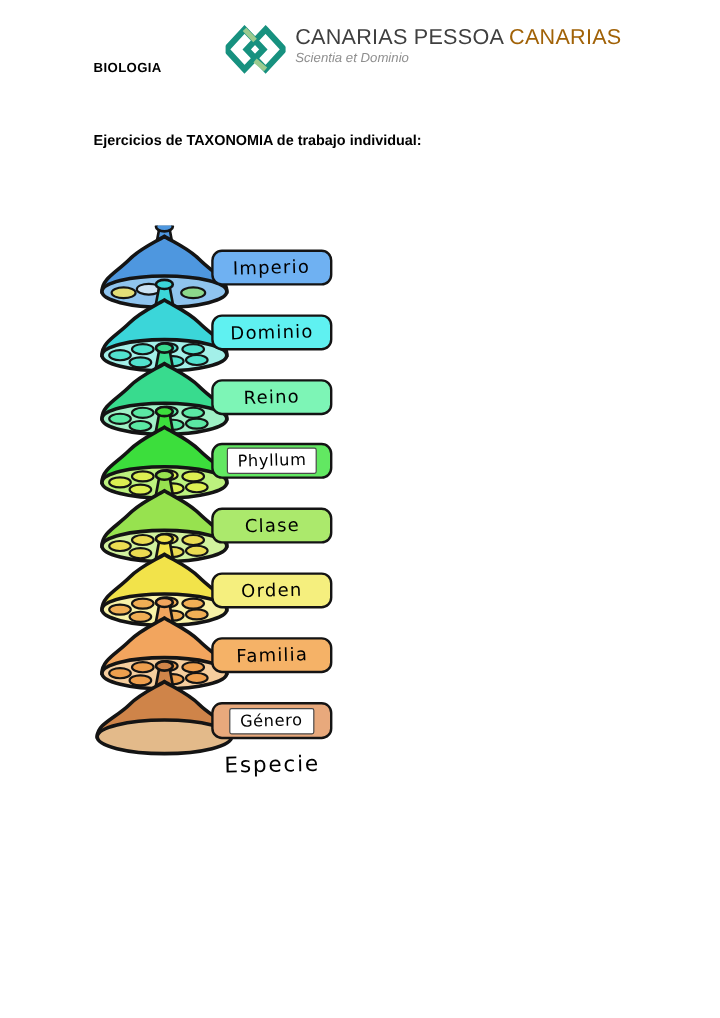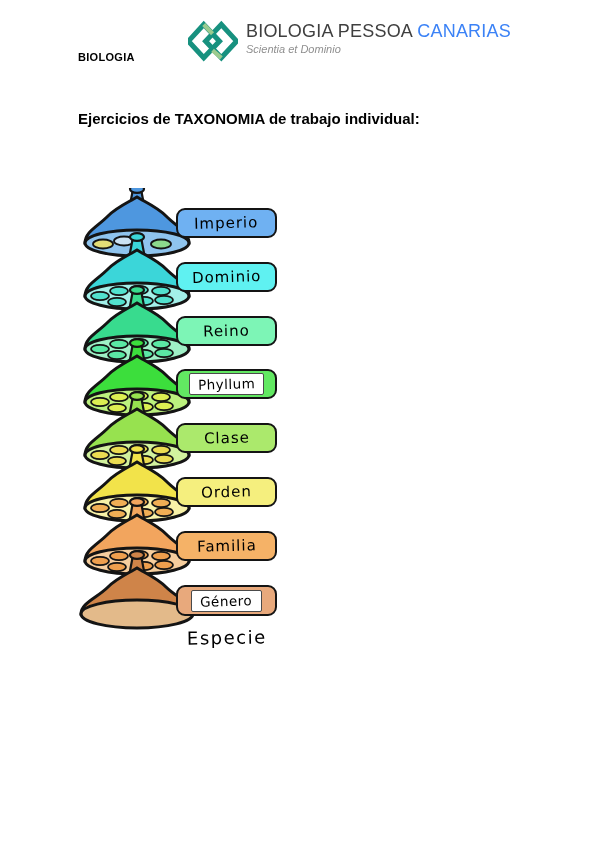--- a/index.html
+++ b/index.html
@@ -6,24 +6,24 @@
   .page{position:relative;width:600px;height:848px;background:#ffffff;overflow:hidden;
         font-family:"Liberation Sans", sans-serif;color:#000;}
   
   .biologia{position:absolute;left:78px;top:51px;font-size:11px;font-weight:bold;letter-spacing:.3px;}
   .logo{position:absolute;left:188px;top:18px;display:flex;align-items:flex-start;}
   .logo-icon{width:50px;height:50px;margin-right:8px;}
   .logo-text{padding-top:4px;line-height:1;}
   .logo-univ{font-size:11px;color:#4c4c4c;letter-spacing:1.6px;margin-bottom:2px;}
   .logo-main{font-size:18px;letter-spacing:.2px;white-space:nowrap;}
   .logo-main .dark{color:#3f3f3f;}
-  .logo-main .light{color:#3b82f6;}
+  .logo-main .light{color:#a16207;}
   .logo-tag{font-size:11px;font-style:italic;color:#8f8f8f;margin-top:4px;}
   
-  .para{position:absolute;left:78px;font-size:15px;font-weight:bold;}
+  .para{position:absolute;left:78px;font-size:12px;font-weight:bold;}
   .para1{top:110px;}
   .para2{top:159px;}
   
   .funnel-svg{position:absolute;left:0;top:188px;z-index:1;}
   .tag{position:absolute;left:176px;width:101px;height:30px;box-sizing:border-box;
        border:2px solid #141414;border-radius:9px;z-index:2;
        display:flex;align-items:center;justify-content:center;}
   .hand{font-family:"DejaVu Sans", sans-serif;font-size:15px;letter-spacing:1px;
         transform:rotate(-1.5deg);white-space:nowrap;}
   .tag .inner{background:#ffffff;border:1.5px solid #4a4a4a;border-radius:2px;
@@ -42,21 +42,21 @@
 
   <div class="logo">
     <svg class="logo-icon" viewBox="0 0 54 48">
       <path d="M 17 4 L 34 22 L 17 40 L 0.5 22 Z" fill="none" stroke="#17917F" stroke-width="5.5"></path>
       <path d="M 36 4 L 52.5 22 L 36 40 L 19 22 Z" fill="none" stroke="#17917F" stroke-width="5.5"></path>
       <path d="M 17 4 L 26.5 14" fill="none" stroke="#9CCB8F" stroke-width="4.5"></path>
       <path d="M 26.5 32 L 36 40" fill="none" stroke="#9CCB8F" stroke-width="4.5"></path>
     </svg>
     <div class="logo-text">
       <div class="logo-main">
-        <span class="dark">BIOLOGIA PESSOA</span>
+        <span class="dark">CANARIAS PESSOA</span>
         <span class="light">CANARIAS</span>
       </div>
       <div class="logo-tag">Scientia et Dominio</div>
     </div>
   </div>
 
   <div class="para para1">Ejercicios de TAXONOMIA de trabajo individual:</div>
 
   <svg class="funnel-svg" width="300" height="460" viewBox="0 0 300 460">
       <path d="M 133 1 L 141 1 L 144 17 L 130 17 Z" fill="#4E97DF" stroke="#141414" stroke-width="2.2"></path>

